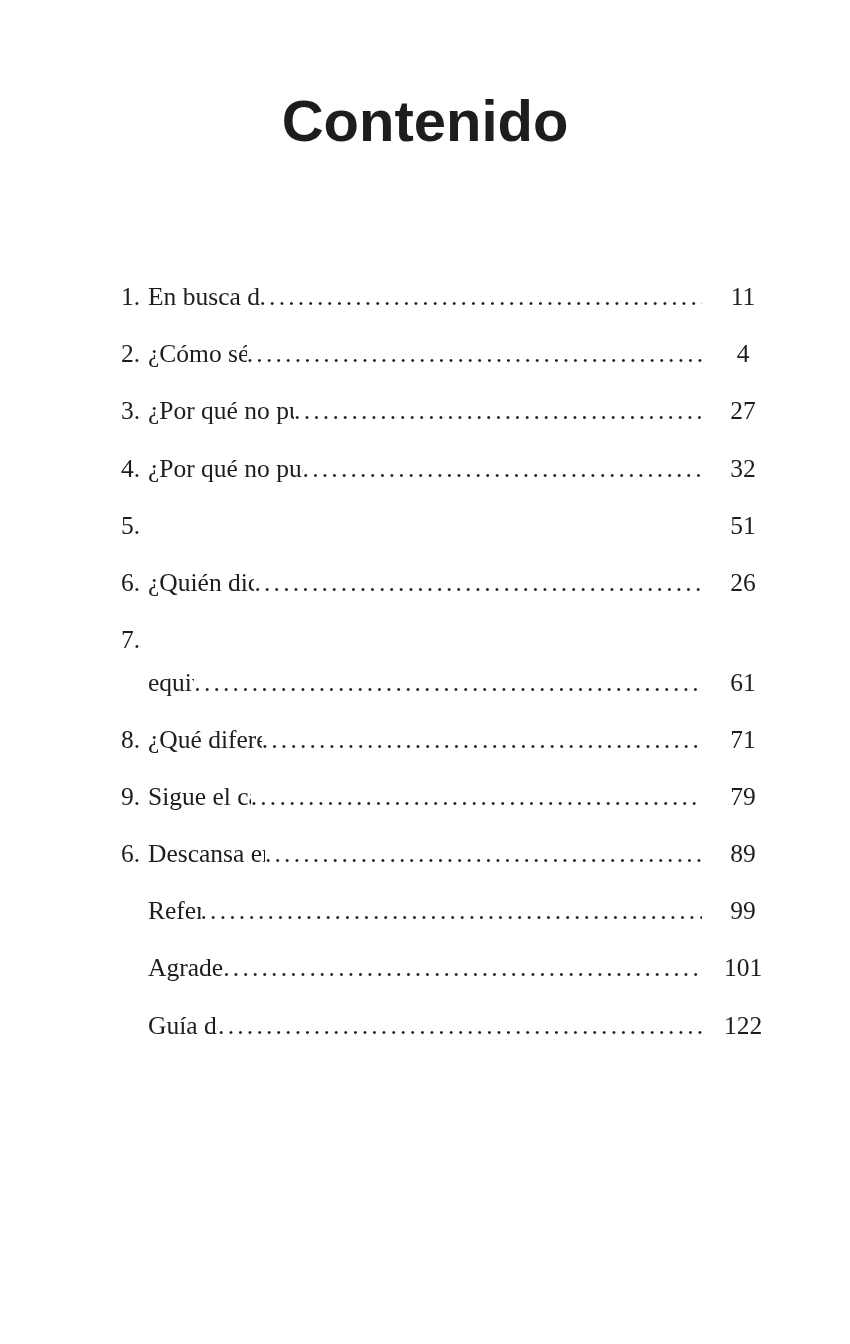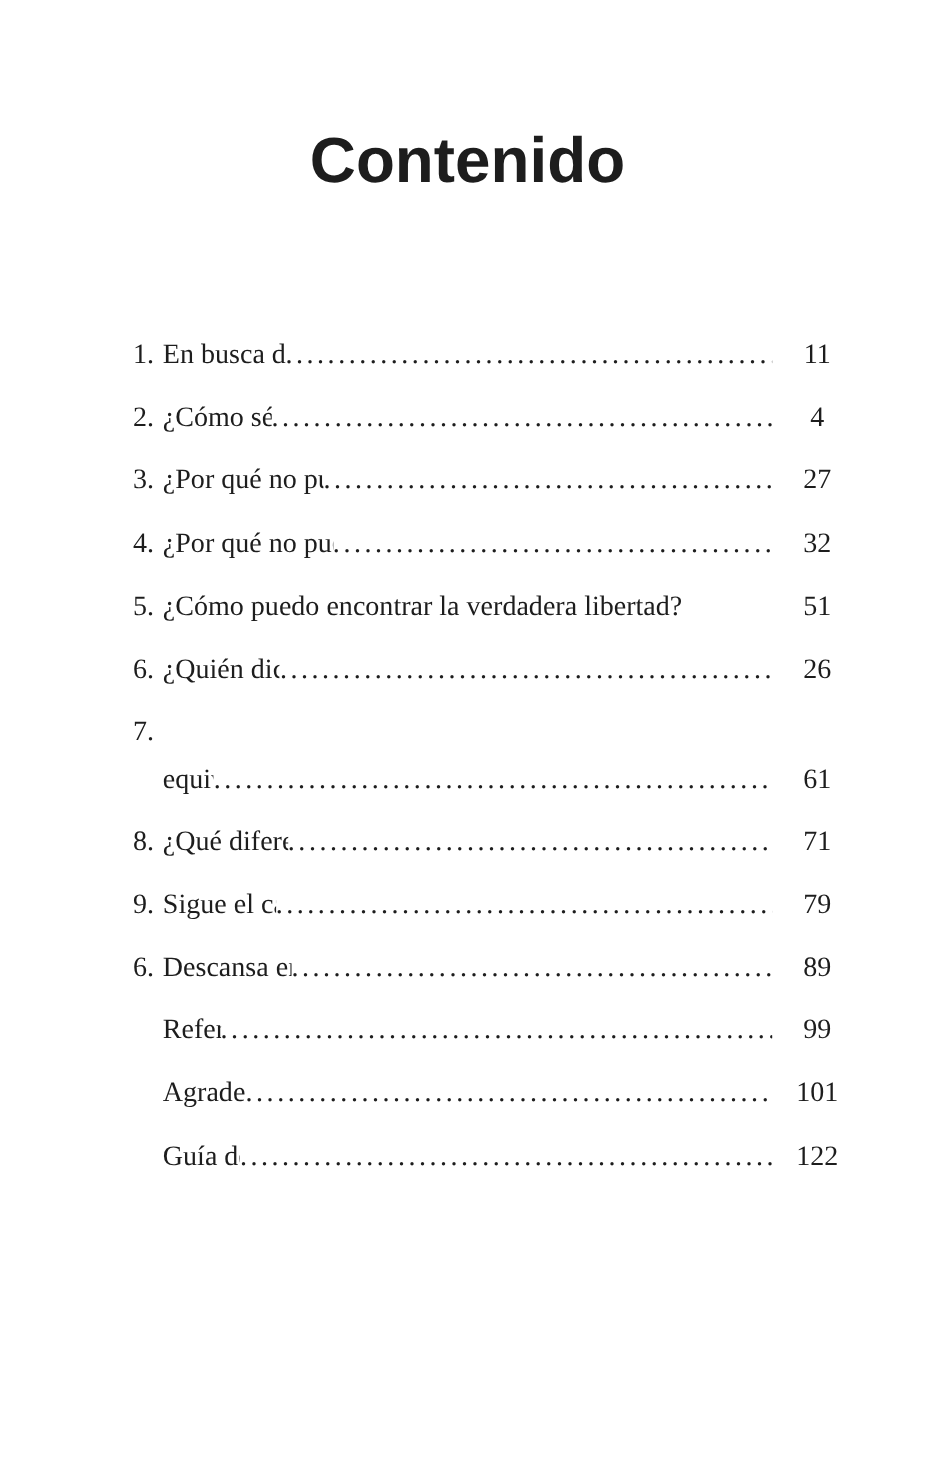--- a/index.html
+++ b/index.html
@@ -7,21 +7,21 @@
     position: relative;
     width: 850px;
     height: 1344px;
     background: #ffffff;
     overflow: hidden;
     font-family: "Liberation Serif", serif;
     color: #1d1d1d;
   }
   .title {
     margin: 0;
-    padding-top: 117px;
+    padding-top: 92px;
     text-align: center;
     font-family: "Liberation Sans", sans-serif;
     font-weight: 700;
     font-size: 58px;
     line-height: 1;
     letter-spacing: 0px;
     color: #1d1d1d;
   }
   .toc {
     margin: 132px 0 0 98px;
@@ -96,21 +96,20 @@
         <div class="line">
           <span class="num">4.</span>
           <span class="t">¿Por qué no puedo escuchar a mis amigos? </span>
           <span class="dots">........................................................................................................................</span>
           <span class="page-num">32</span>
         </div>
       </div>
       <div>
         <div class="line">
           <span class="num">5.</span>
-          <span class="t">¿Cómo puedo encontrar la verdadera libertad?</span>
           <span class="dots"></span>
           <span class="page-num">51</span>
         </div>
       </div>
       <div>
         <div class="line">
           <span class="num">6.</span>
           <span class="t">¿Quién dice Dios que soy?</span>
           <span class="dots">........................................................................................................................</span>
           <span class="page-num">26</span>

